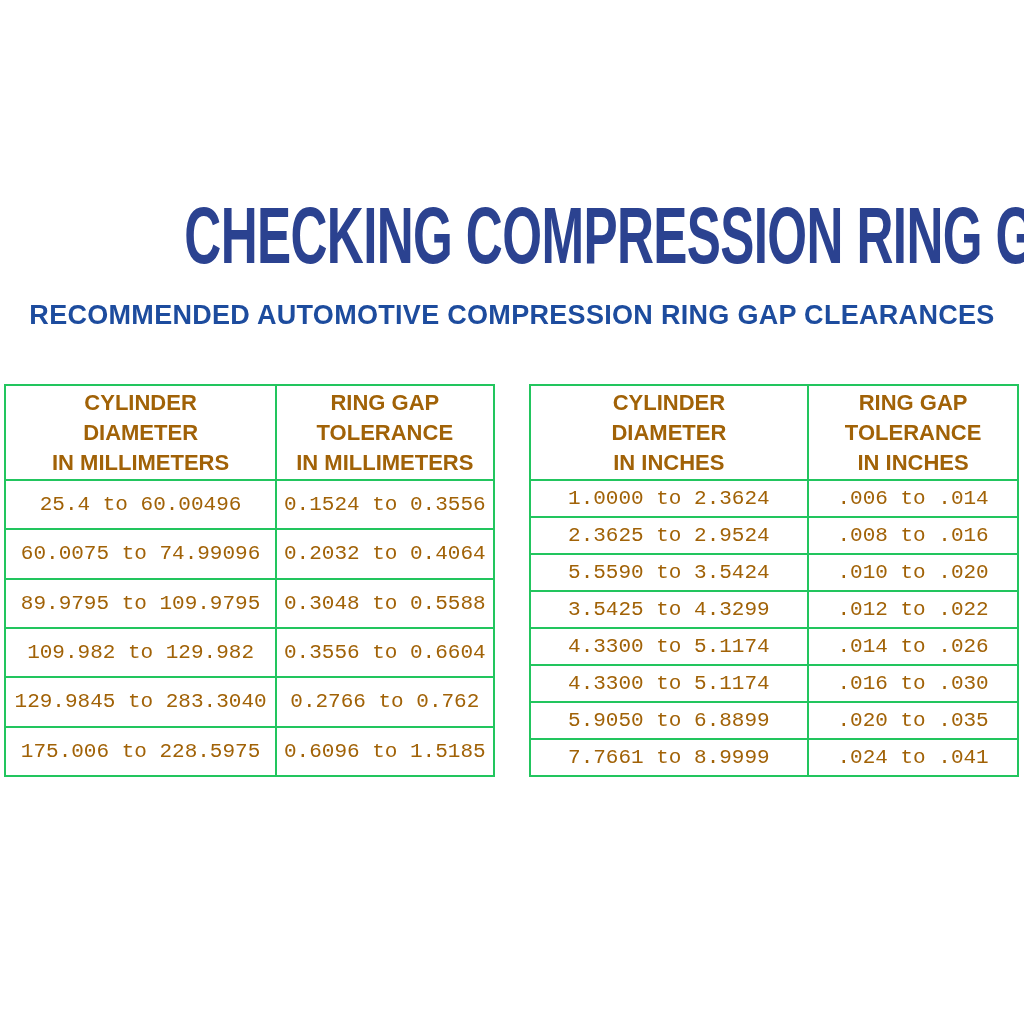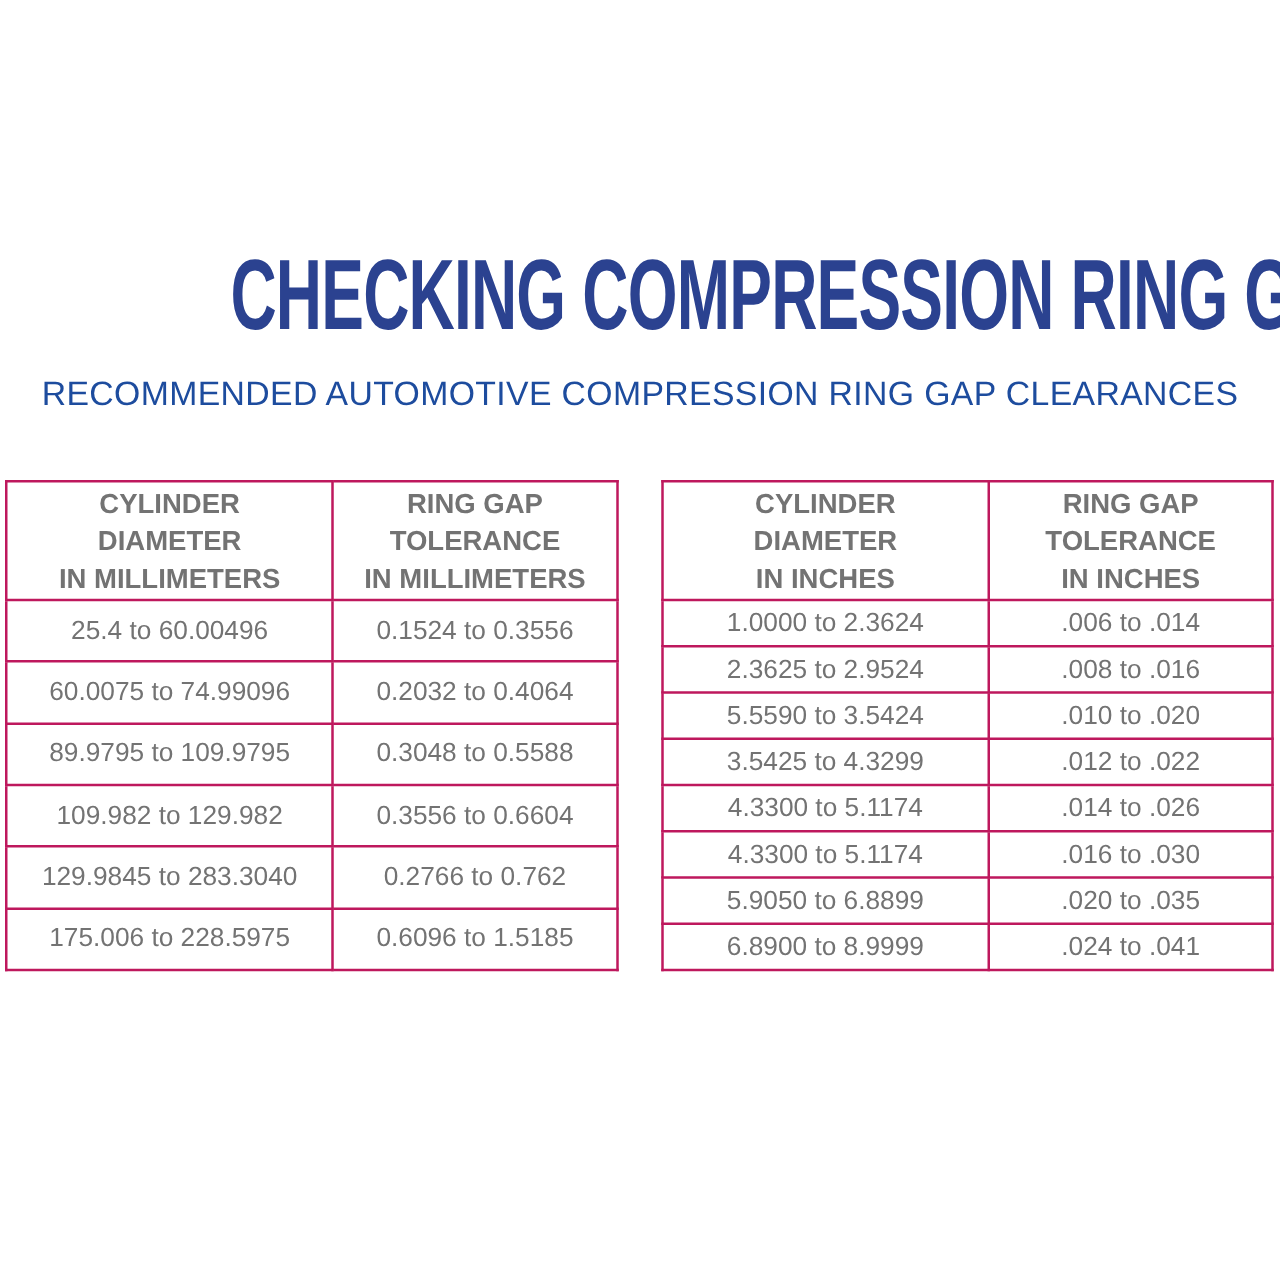--- a/index.html
+++ b/index.html
@@ -30,55 +30,56 @@
     transform-origin: 50% 50%;
   }
   .subtitle {
     position: absolute;
     top: 300px; left: 0;
     width: 1024px;
     margin: 0;
     text-align: center;
     font-size: 27px;
     line-height: 31px;
-    font-weight: normal;
+    font-weight: bold;
     letter-spacing: 0.3px;
     white-space: nowrap;
     color: #1d4c9e;
   }
   .tables {
     position: absolute;
     top: 384px; left: 4px;
     width: 1015px;
     display: flex;
     gap: 34px;
   }
   table.gap-table {
     border-collapse: collapse;
     table-layout: fixed;
     flex: 1;
     background: #ffffff;
   }
   .gap-table th, .gap-table td {
-    border: 2px solid #be185d;
-    color: #737373;
+    border: 2px solid #22c55e;
+    color: #a16207;
     text-align: center;
     vertical-align: middle;
     padding: 0;
   }
   .gap-table th {
     height: 93px;
     font-size: 22px;
     font-weight: bold;
     line-height: 30px;
   }
   .gap-table td {
     height: 35px;
     font-size: 21px;
     font-weight: normal;
+    font-family: Liberation Mono, monospace;
   }
 </style>
 </head>
 <body>
 
 <div class="page">
 
   <h1 class="title">CHECKING COMPRESSION RING GAPS</h1>
 
   <h2 class="subtitle">RECOMMENDED AUTOMOTIVE COMPRESSION RING GAP CLEARANCES</h2>
@@ -166,20 +167,20 @@
         </tr>
         <tr>
           <td>4.3300 to 5.1174</td>
           <td>.016 to .030</td>
         </tr>
         <tr>
           <td>5.9050 to 6.8899</td>
           <td>.020 to .035</td>
         </tr>
         <tr>
-          <td>6.8900 to 8.9999</td>
+          <td>7.7661 to 8.9999</td>
           <td>.024 to .041</td>
         </tr>
       </tbody>
     </table>
 
   </div>
 </div>
 
 </body></html>

